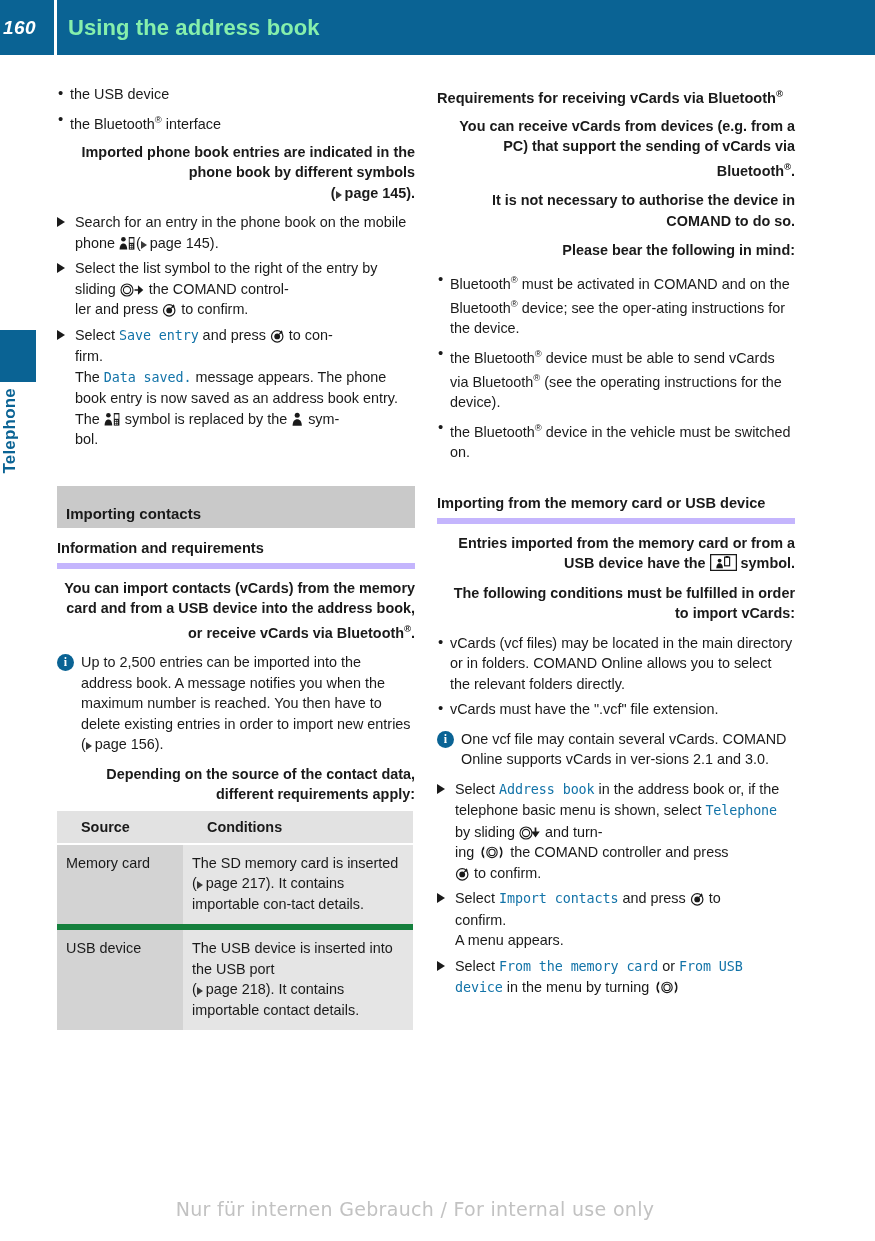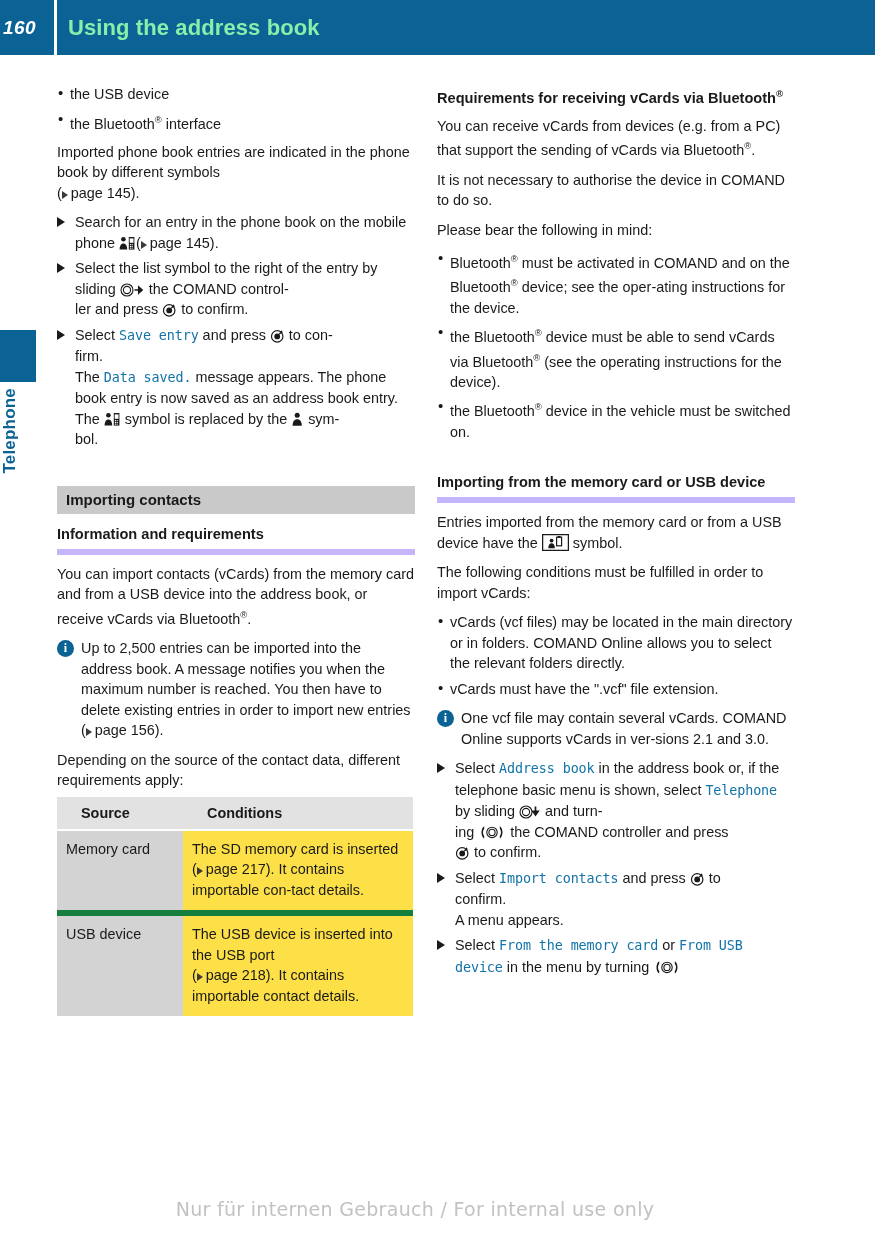--- a/index.html
+++ b/index.html
@@ -37,31 +37,32 @@
     color:#0a6394;font-size:17px;font-weight:bold;
     writing-mode:vertical-rl;transform:rotate(180deg);
     margin-top:6px;letter-spacing:.2px;
   }
   
   .col{position:absolute;top:84px;width:358px;}
   .col-left{left:57px;}
   .col-right{left:437px;}
   .para{
     font-size:14.4px;line-height:20.5px;margin-bottom:9px;
-    text-align:left;
+    text-align:right;
+    font-weight:bold;
   }
   .h2{
     font-size:14.6px;font-weight:bold;line-height:20px;
     margin-bottom:3px;
   }
   .h2.ruled{border-bottom:6px solid #c4b5fd;padding-bottom:5px;margin-bottom:9px;}
   .sectionbar{
     background:#c9c9c9;
     font-size:15px;font-weight:bold;
-    padding:5px 9px 6px 9px;margin-bottom:10px;
+    padding:19px 9px 6px 9px;margin-bottom:10px;
   }
   
   .bullet{
     position:relative;padding-left:13px;
     font-size:14.4px;line-height:20.5px;margin-bottom:5px;
   }
   .bullet:before{
     content:"\2022";position:absolute;left:1px;top:-1px;font-size:15px;
   }
   
@@ -110,21 +111,21 @@
   }
   table.srctable th{
     background:#e2e2e2;text-align:left;font-weight:bold;
     padding:8px 9px 8px 24px;vertical-align:top;
     border-bottom:2px solid #ffffff;
   }
   table.srctable td{
     vertical-align:top;padding:8px 9px 10px 9px;line-height:20.5px;
   }
   table.srctable td.c1{background:#d3d3d3;width:108px;}
-  table.srctable td.c2{background:#fde047;}
+  table.srctable td.c2{background:#e5e5e5;}
   table.srctable tr.r2 td{border-top:6px solid #15803d;}
   
   .watermark{
     position:absolute;left:0;top:1198px;width:830px;text-align:center;
     color:#c2c2c2;font-size:19px;letter-spacing:.3px;
     font-family:"DejaVu Sans", sans-serif;
   }
 </style>
 </head>
 <body>

